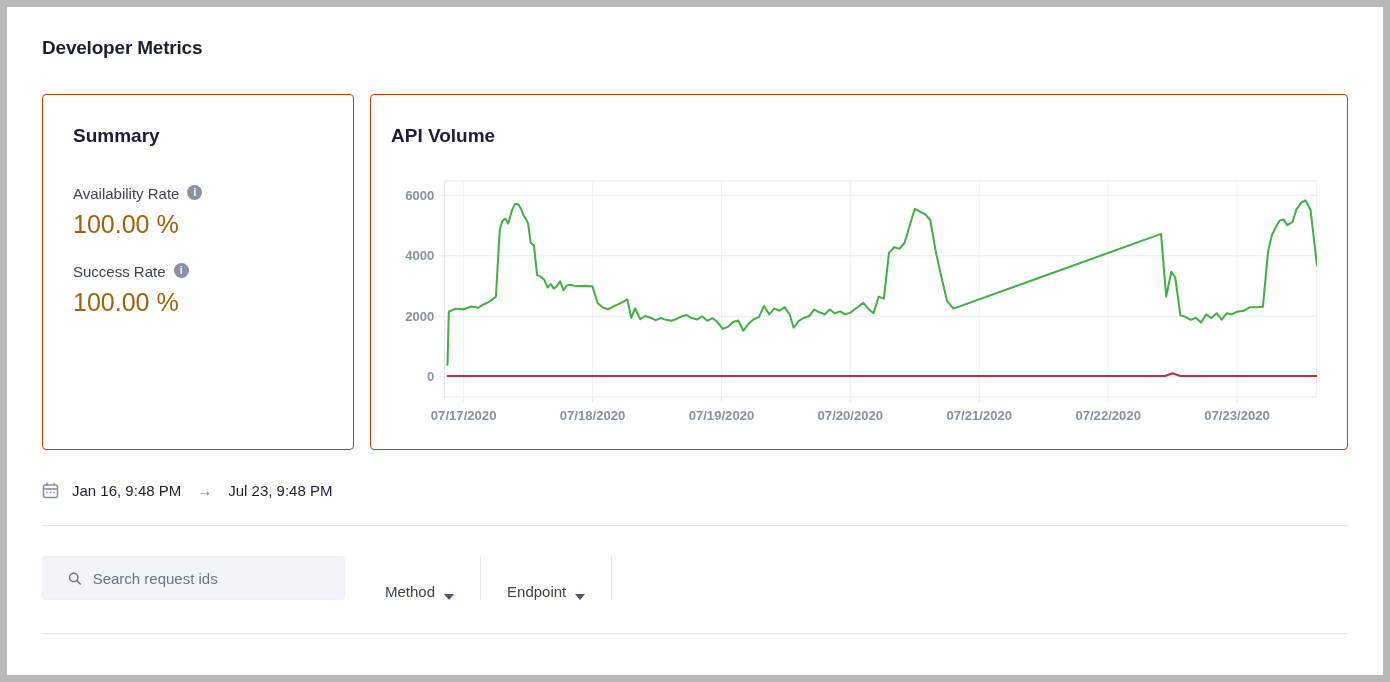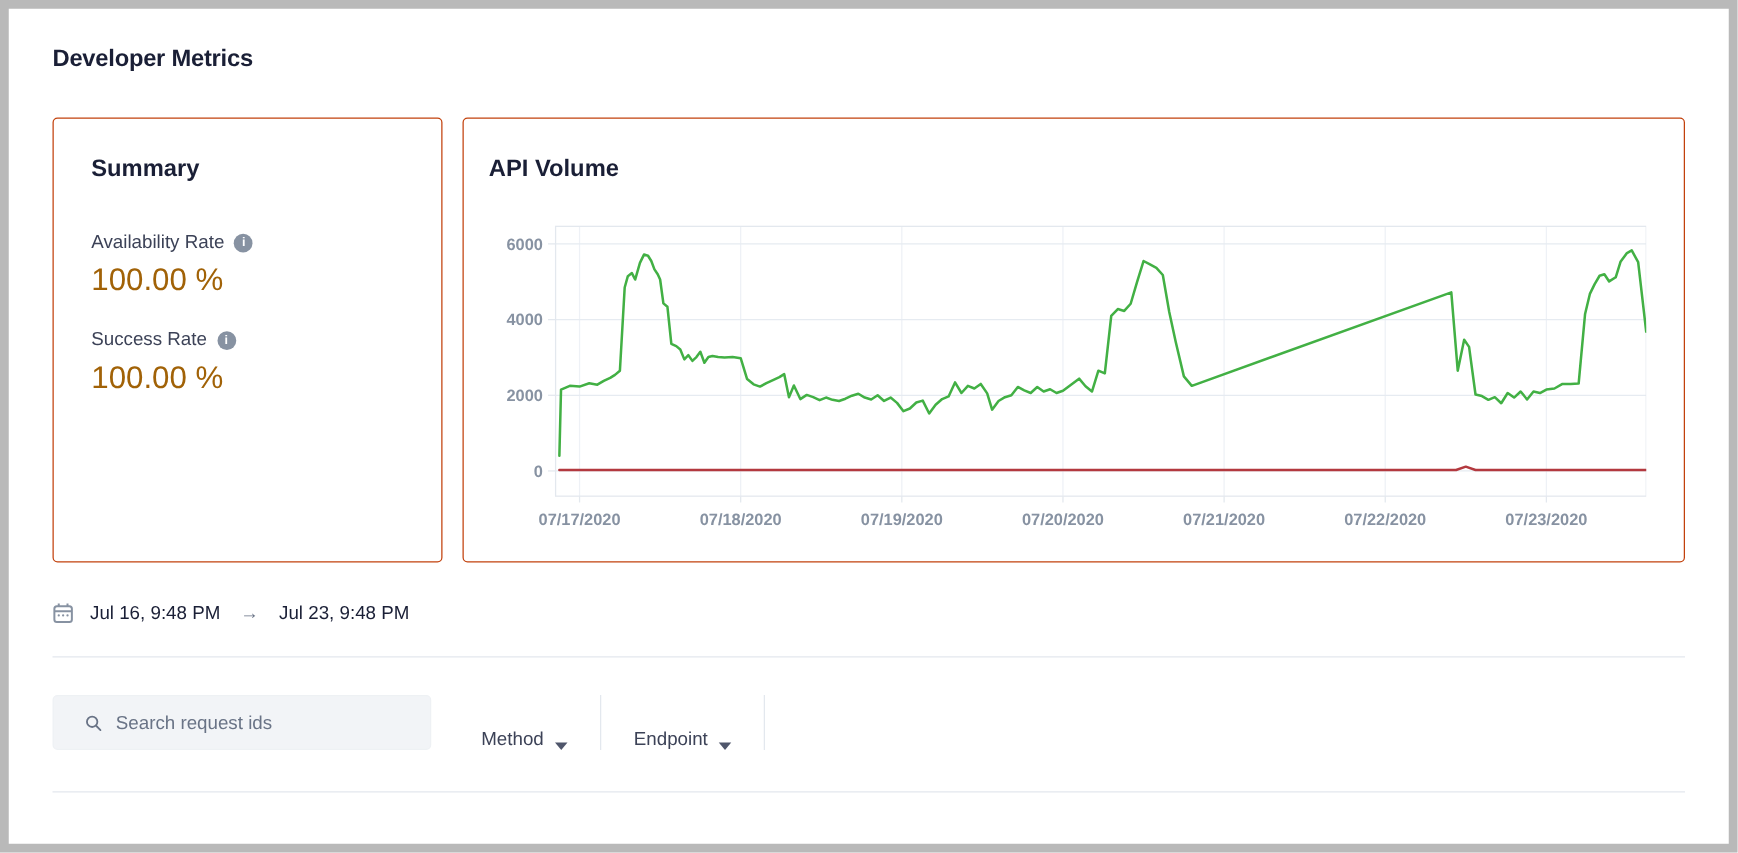--- a/index.html
+++ b/index.html
@@ -24,21 +24,21 @@
   .cards { display: flex; gap: 16px; }
   .card {
     border: 1px solid #c2410c; border-radius: 4px;
     background: #fff; height: 356px; padding: 30px;
   }
   .summary-card { width: 312px; flex: none; }
   .chart-card { flex: 1; min-width: 0; padding-left: 20px; }
   .card-title { font-size: 19px; font-weight: 700; color: #1a1f36; }
 
   .metric-label {
-    display: flex; align-items: flex-end; gap: 8px;
+    display: flex; align-items: flex-start; gap: 8px;
     font-size: 15px; color: #3c4257;
   }
   .metric-label.first { margin-top: 38px; }
   .metric-label.next  { margin-top: 24px; }
   .info-icon {
     width: 15px; height: 15px; border-radius: 50%;
     background: #8792a2; color: #ffffff;
     font-size: 10px; font-weight: 700; font-style: normal;
     display: inline-flex; align-items: center; justify-content: center;
     line-height: 1; cursor: default;
@@ -160,21 +160,21 @@
     <button class="date-row">
       <svg width="17" height="17" viewBox="0 0 17 17">
         <rect x="1.5" y="3" width="14" height="12.5" rx="2" fill="none" stroke="#8792a2" stroke-width="1.6"></rect>
         <line x1="1.5" y1="7" x2="15.5" y2="7" stroke="#8792a2" stroke-width="1.6"></line>
         <line x1="5" y1="0.8" x2="5" y2="3.6" stroke="#8792a2" stroke-width="1.6"></line>
         <line x1="12" y1="0.8" x2="12" y2="3.6" stroke="#8792a2" stroke-width="1.6"></line>
         <circle cx="5" cy="10.3" r="0.9" fill="#8792a2"></circle>
         <circle cx="8.5" cy="10.3" r="0.9" fill="#8792a2"></circle>
         <circle cx="12" cy="10.3" r="0.9" fill="#8792a2"></circle>
       </svg>
-      <span>Jul 16, 9:48 PM</span>
+      <span>Jan 16, 9:48 PM</span>
       <span class="date-arrow">→</span>
       <span>Jul 23, 9:48 PM</span>
     </button>
 
     <hr class="divider">
 
     <div class="filters">
       <div class="search-box">
         <svg width="15" height="15" viewBox="0 0 15 15">
           <circle cx="6.3" cy="6.3" r="4.6" fill="none" stroke="#697386" stroke-width="1.6"></circle>

